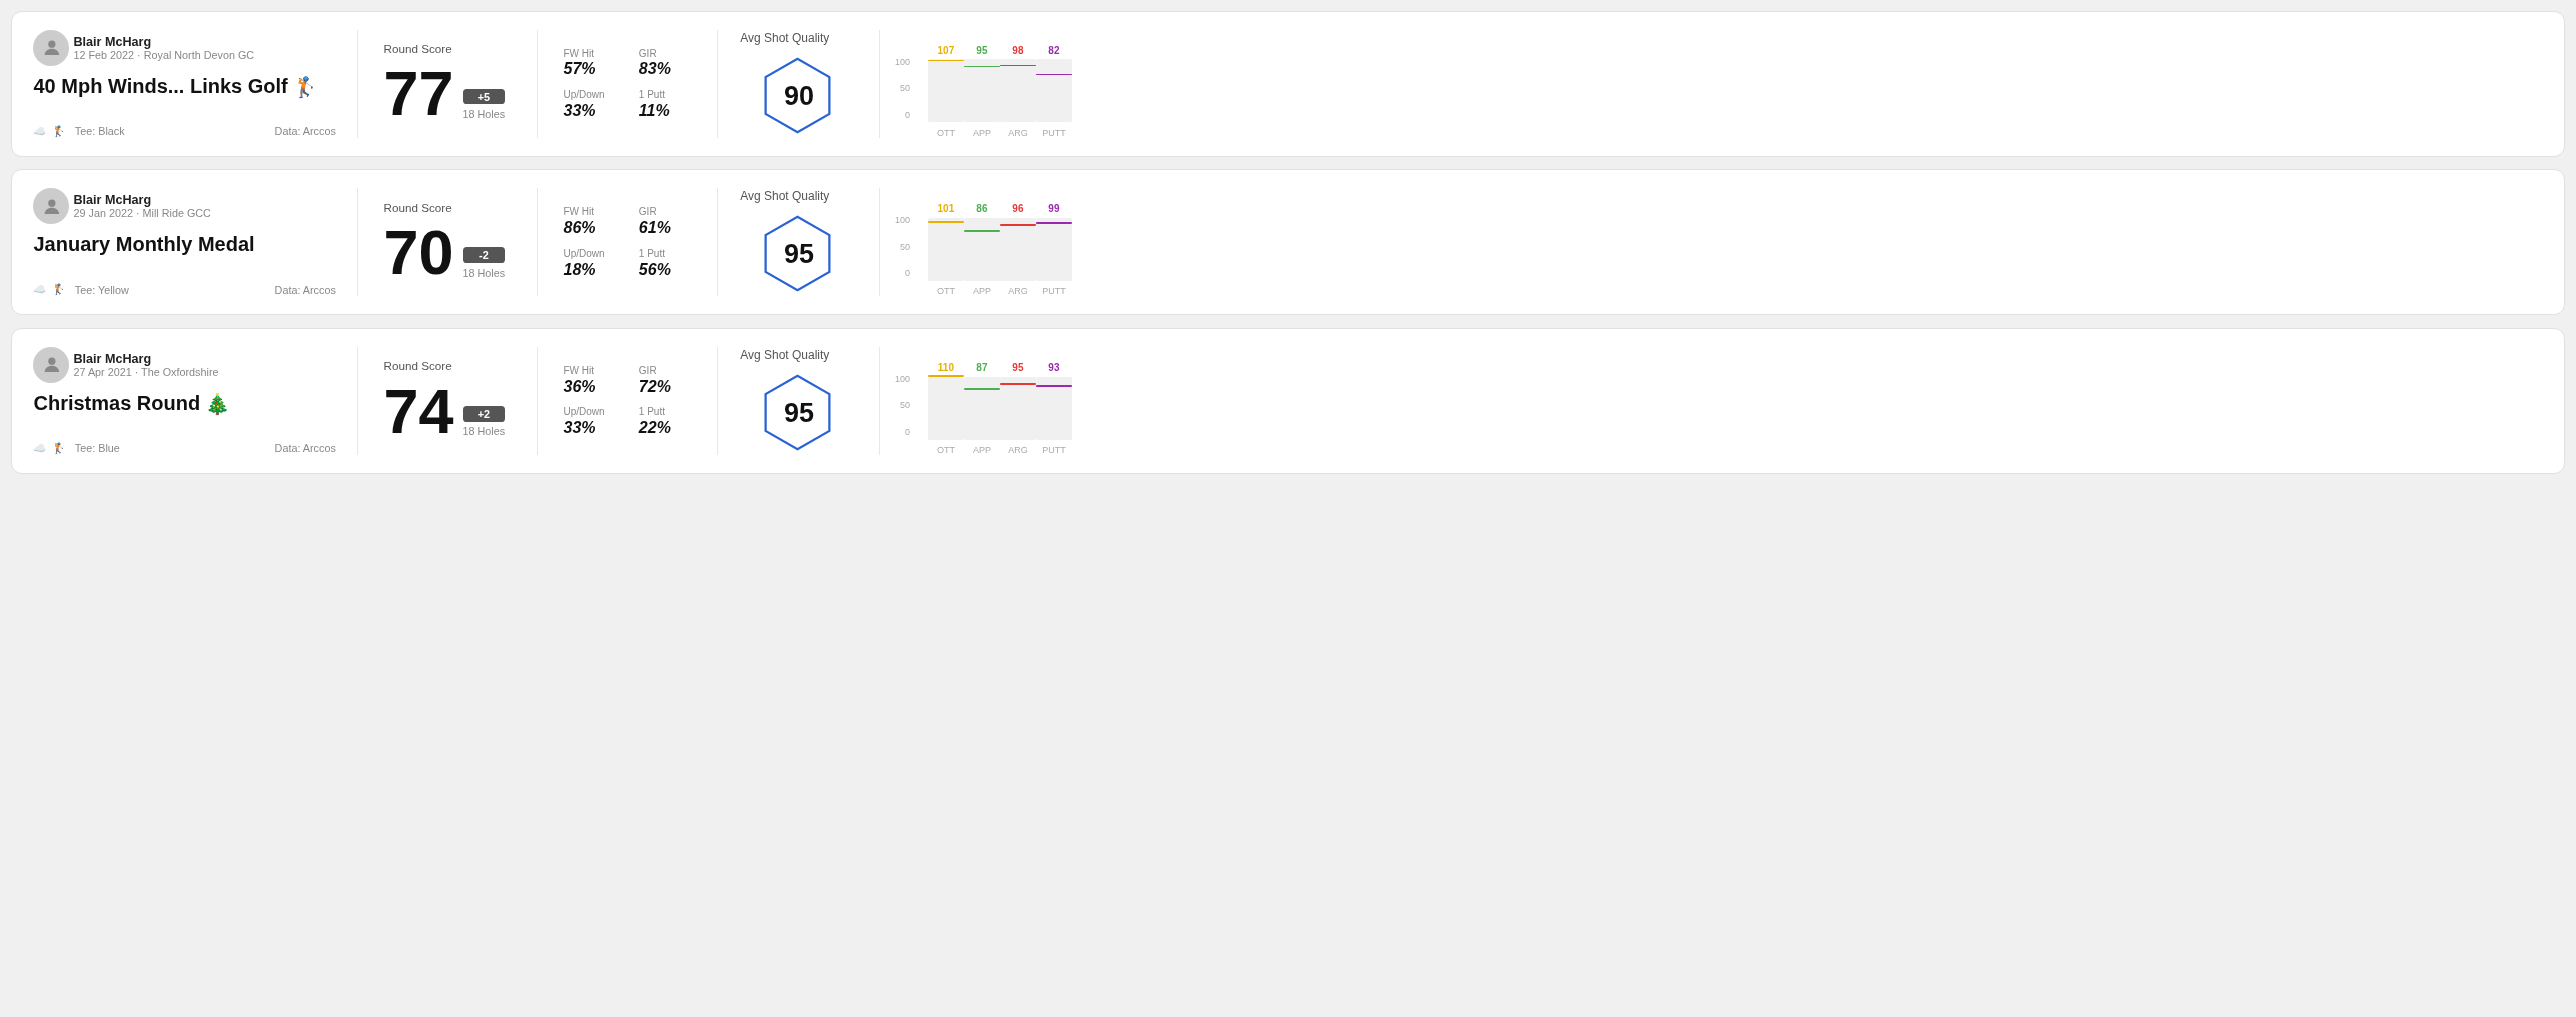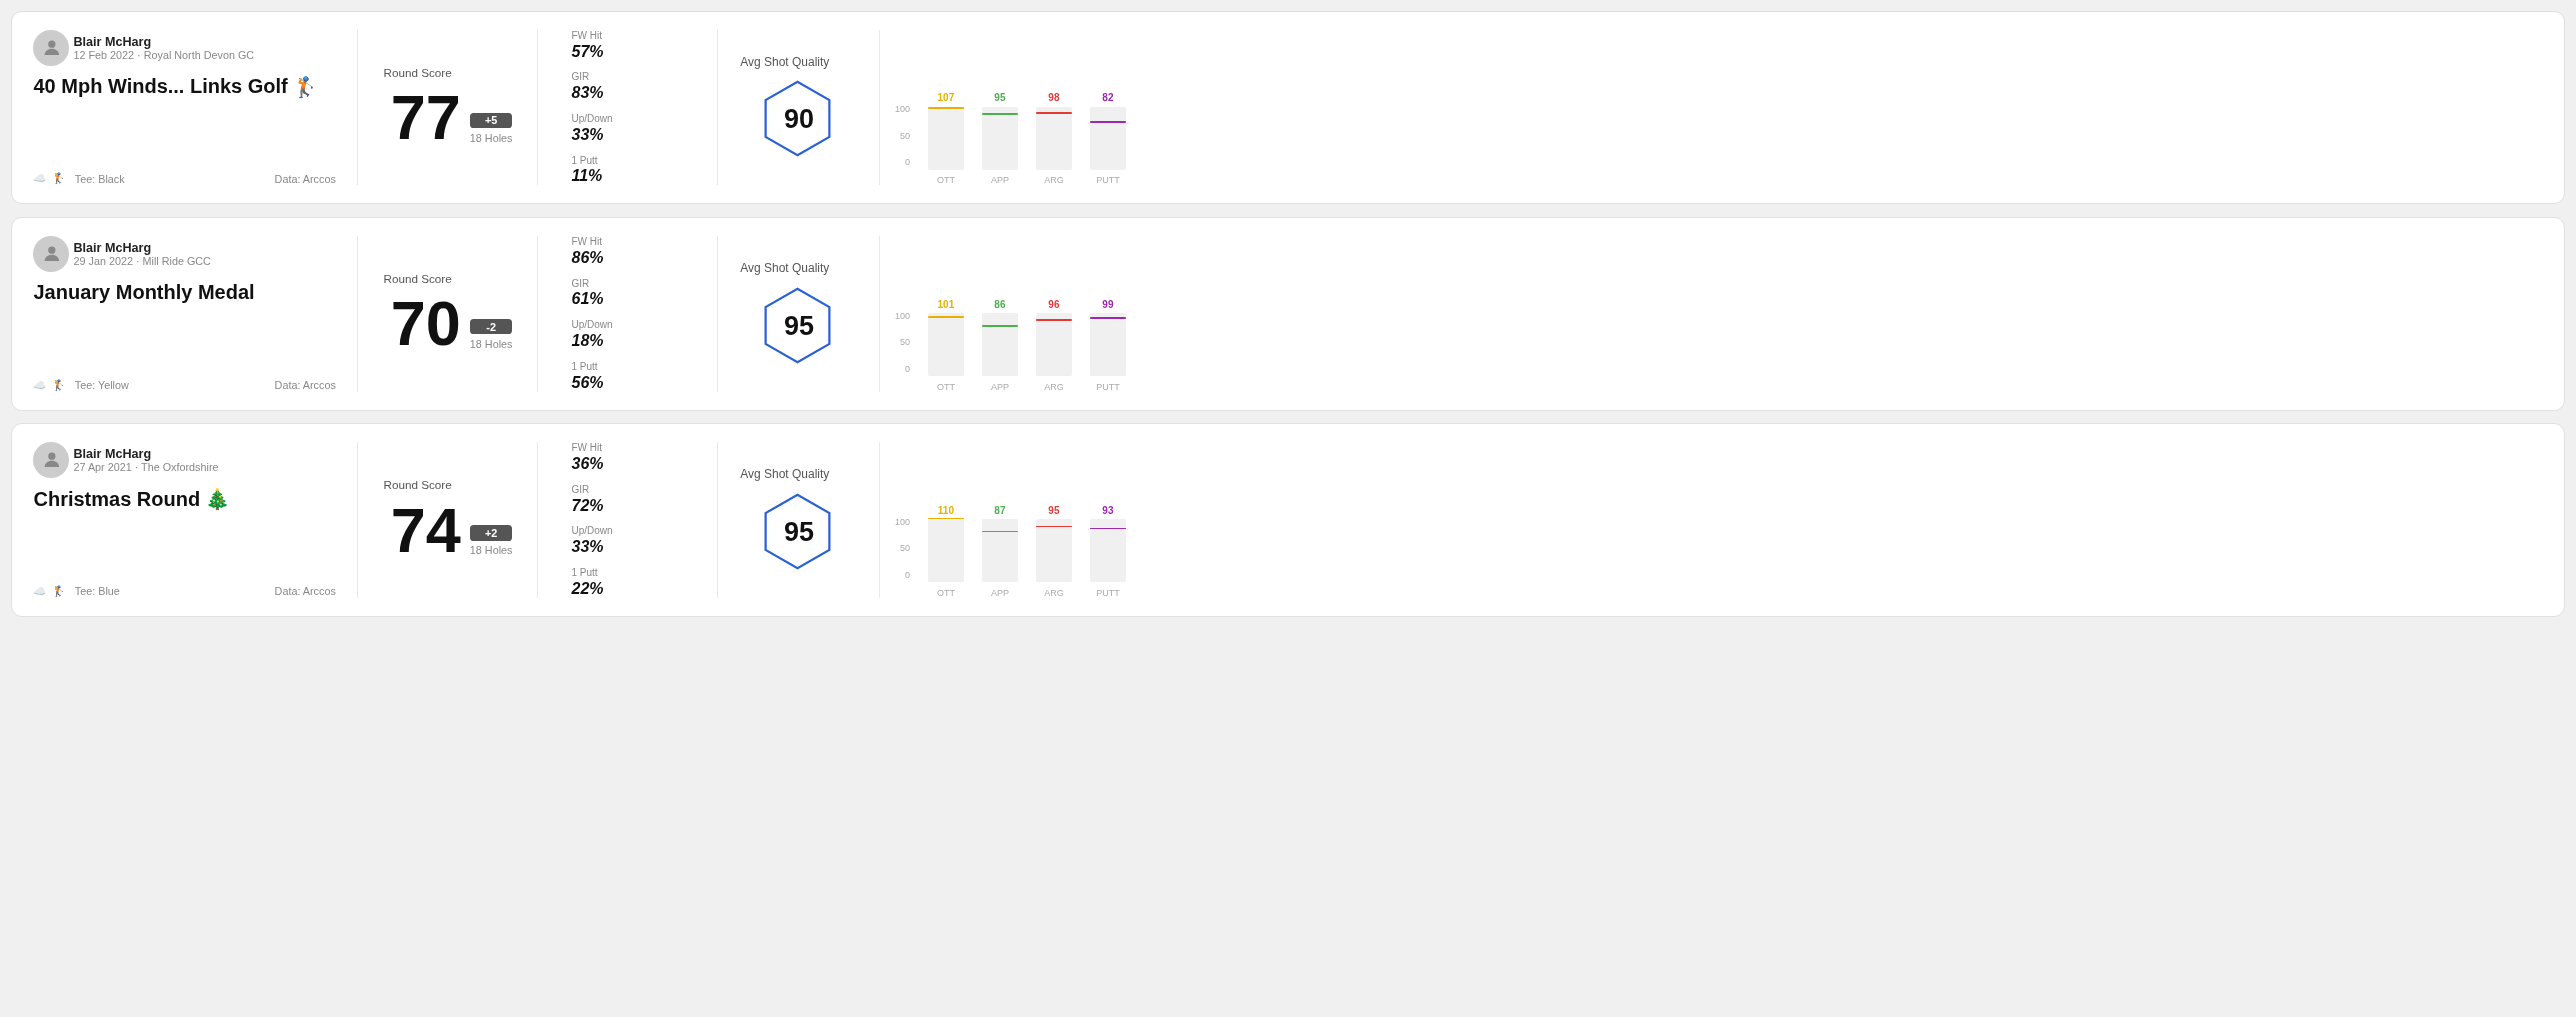--- a/index.html
+++ b/index.html
@@ -92,21 +92,20 @@
     }
     .section-label {
       font-size: 11.7px;
       color: #555;
       margin-bottom: 7.2px;
     }
     .score-row {
       display: flex;
       align-items: flex-end;
       gap: 9px;
-      justify-content: flex-end;
     }
     .score-big {
       font-size: 63px;
       font-weight: 800;
       color: #111;
       line-height: 1;
     }
     .score-badge-col {
       display: flex;
       flex-direction: column;
@@ -136,23 +135,22 @@
       min-width: 180px;
       padding: 0 25px;
       border-right: 0.9px solid #e8e8e8;
       display: flex;
       flex-direction: column;
       justify-content: center;
       gap: 3.6px;
     }
     .stats-grid {
       display: grid;
-      grid-template-columns: 1fr;
+      grid-template-columns: 1fr 1fr;
       gap: 10.8px 21.7px;
-      margin-left: 8px;
     }
     .stat-item {}
     .stat-label {
       font-size: 10px;
       color: #888;
       margin-bottom: 1.8px;
     }
     .stat-value {
       font-size: 16px;
       font-weight: 700;
@@ -218,21 +216,20 @@
       align-self: flex-end;
       padding-bottom: 18px;
     }
     .chart-y-label {
       font-size: 9px;
       color: #aaa;
       text-align: right;
     }
     .chart-bars {
       display: flex;
-      gap: 18px;
       align-items: flex-end;
       height: 100%;
     }
     .chart-bar-group {
       display: flex;
       flex-direction: column;
       align-items: center;
       gap: 1.8px;
     }
     .bar-value {

